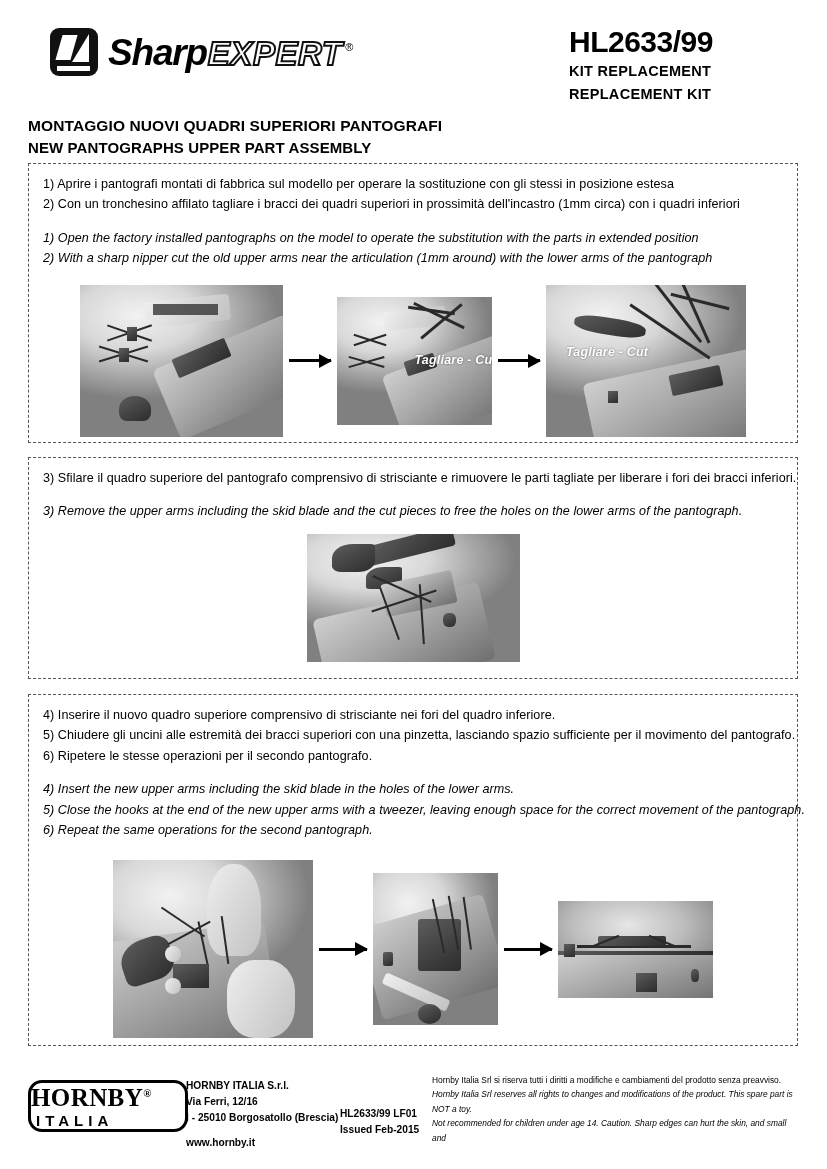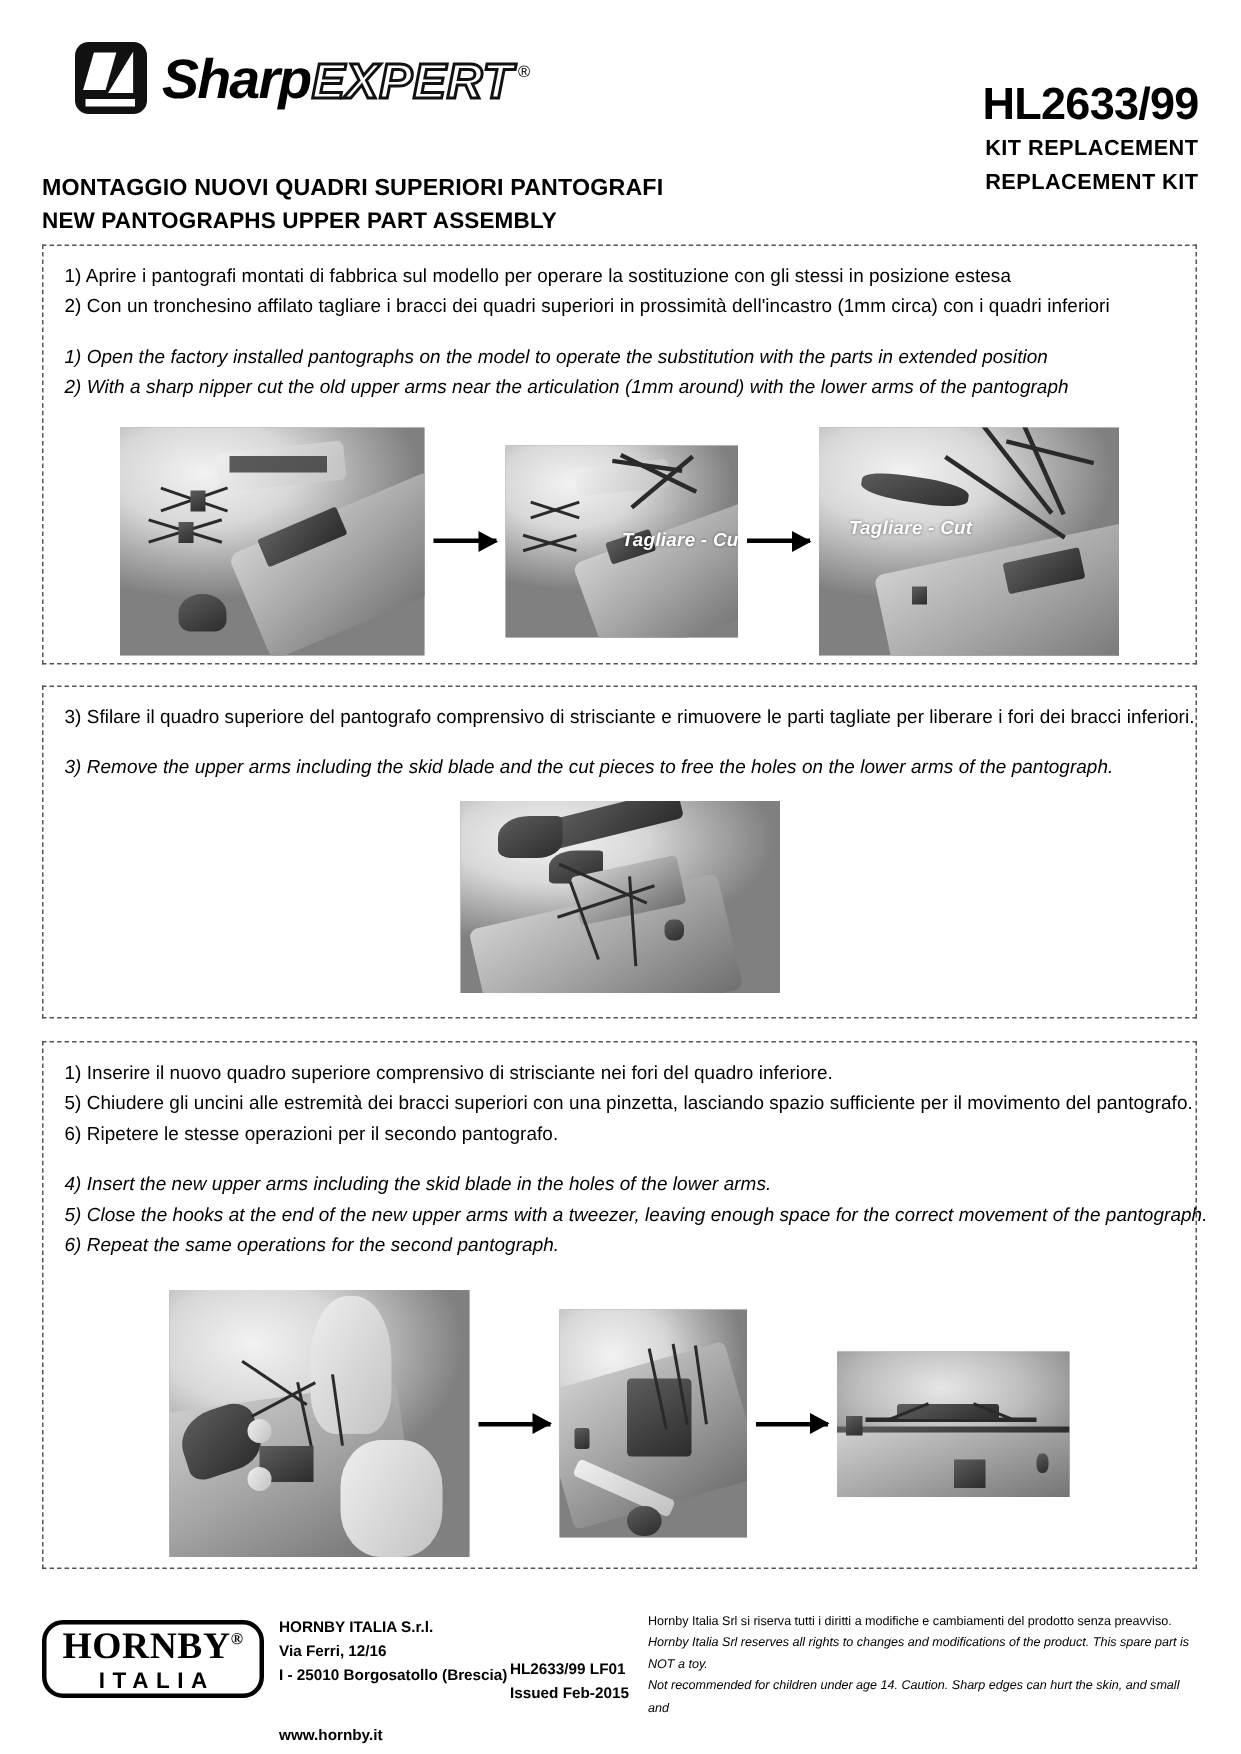--- a/index.html
+++ b/index.html
@@ -84,23 +84,22 @@
     font-size: 11px;
     vertical-align: super;
     margin-left: 3px;
     position: relative;
     top: -14px;
   }
 
   .kitbox {
     position: absolute;
     right: 28px; top: 8px;
-    text-align: right;
+    text-align: left;
     width: 230px;
-    margin-top: 28px;
   }
   .kit-code {
     font-size: 30px;
     font-weight: bold;
     letter-spacing: -0.5px;
     line-height: 1.05;
   }
   .kit-sub {
     font-size: 14.5px;
     font-weight: bold;
@@ -222,26 +221,26 @@
   
   .footer {
     position: absolute;
     left: 0; right: 0;
     top: 1068px;
     height: 100px;
   }
   .hornby-logo {
     position: absolute;
     left: 28px; top: 12px;
-    width: 148px; height: 52px;
+    width: 160px; height: 52px;
     border: 3px solid #000;
     border-radius: 14px;
     display: flex;
     flex-direction: column;
-    align-items: center;
+    align-items: flex-start;
     justify-content: center;
     line-height: 1;
   }
   .hb-1 {
     font-family: "Liberation Serif", serif;
     font-size: 25px;
     font-weight: bold;
     letter-spacing: 0.4px;
   }
   .hb-1 sup { font-size: 11px; }
@@ -252,21 +251,21 @@
     margin-top: 3px;
     padding-left: 5px;
   }
   .addr {
     position: absolute;
     left: 186px; top: 10px;
     font-size: 10.2px;
     font-weight: bold;
     line-height: 1.58;
   }
-  .addr .web { margin-top: 24px; }
+  .addr .web { margin-top: 9px; }
   .refblk {
     position: absolute;
     left: 340px; top: 38px;
     font-size: 10.2px;
     font-weight: bold;
     line-height: 1.6;
   }
   .legal {
     position: absolute;
     left: 432px; top: 5px;
@@ -384,21 +383,21 @@
         <div class="ph-line" style="left:30%;top:52%;width:32%;height:2px;transform:rotate(-18deg);"></div>
         <div class="ph-line" style="left:26%;top:62%;width:26%;height:2px;transform:rotate(70deg);"></div>
         <div class="ph-line" style="left:40%;top:62%;width:28%;height:2px;transform:rotate(86deg);"></div>
         <div class="ph-dark" style="left:64%;top:62%;width:6%;height:11%;border-radius:40%;"></div>
       </div>
     </div>
   </div>
 
   <div class="section" id="section-3">
     <div class="steps">
-      <div class="step-line">1) Inserire il nuovo quadro superiore comprensivo di strisciante nei fori del quadro inferiore.</div>
+      <div class="step-line">4) Inserire il nuovo quadro superiore comprensivo di strisciante nei fori del quadro inferiore.</div>
       <div class="step-line">5) Chiudere gli uncini alle estremità dei bracci superiori con una pinzetta, lasciando spazio sufficiente per il movimento del pantografo.</div>
       <div class="step-line">6) Ripetere le stesse operazioni per il secondo pantografo.</div>
       <div class="gap"></div>
       <div class="step-line en">4) Insert the new upper arms including the skid blade in the holes of the lower arms.</div>
       <div class="step-line en">5) Close the hooks at the end of the new upper arms with a tweezer, leaving enough space for the correct movement of the pantograph.</div>
       <div class="step-line en">6) Repeat the same operations for the second pantograph.</div>
     </div>
 
     <div class="photo-row" style="margin-top:20px;">
 

